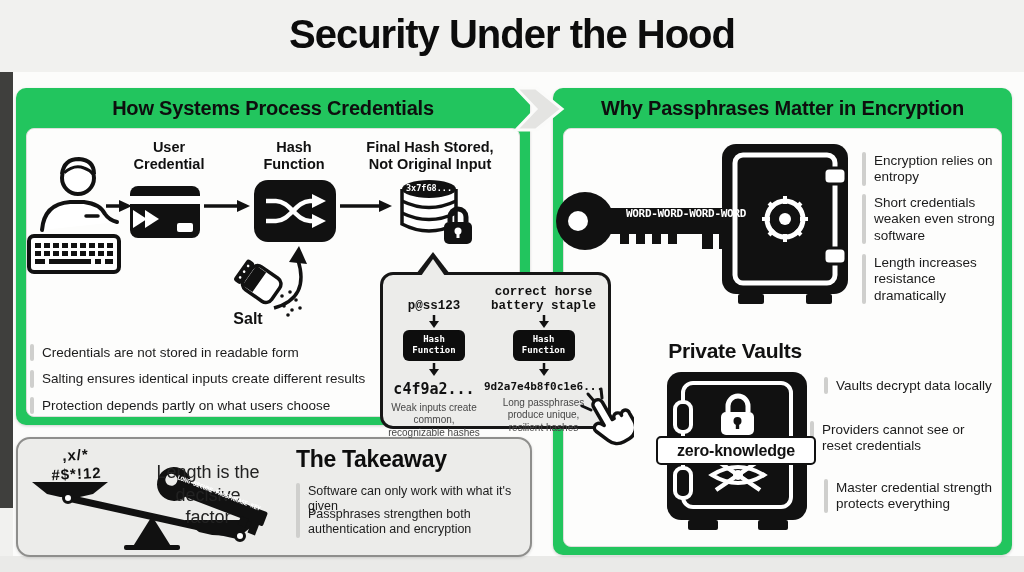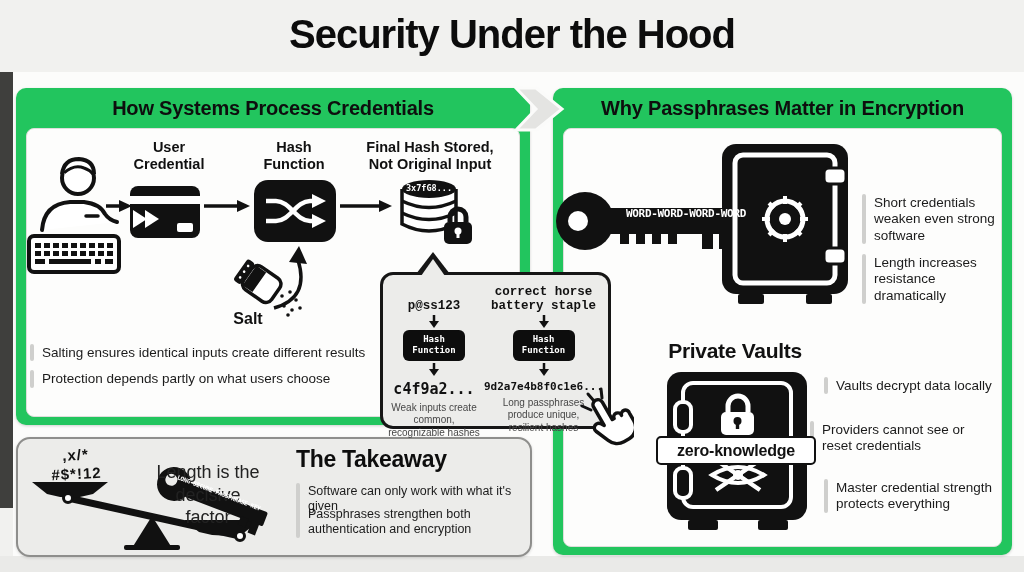--- a/index.html
+++ b/index.html
@@ -151,20 +151,24 @@
   </svg>
   <div class="abs" style="left:224px;top:310px;width:48px;text-align:center;font-weight:700;font-size:16px;">Salt</div>
   <svg class="abs" style="left:264px;top:244px;z-index:3;" width="52" height="68" viewBox="0 0 52 68">
     <path d="M10 64 Q46 54 34 16" stroke="#111" stroke-width="3.5" fill="none"></path>
     <polygon points="25,18 35,2 43,20" fill="#111"></polygon>
   </svg>
 
   <div class="abs" style="left:30px;top:344px;width:488px;z-index:3;">
     <div class="bullet" style="margin-bottom:9px;">
         <span class="bar"></span>
+        <span class="txt">Credentials are not stored in readable form</span>
+      </div>
+    <div class="bullet" style="margin-bottom:9px;">
+        <span class="bar"></span>
         <span class="txt">Salting ensures identical inputs create different results</span>
       </div>
     <div class="bullet">
         <span class="bar"></span>
         <span class="txt">Protection depends partly on what users choose</span>
       </div>
   </div>
 
   <svg class="abs" style="left:512px;top:86px;z-index:4;" width="56" height="46" viewBox="0 0 56 46">
     <polygon points="4,2 24,2 50,23 24,44 4,44 24,23" fill="#e4e4e2" stroke="#fbfbfa" stroke-width="3"></polygon>
@@ -251,20 +255,24 @@
         <path d="M47 91 L52 86"></path>
         <path d="M79 91 L74 86"></path>
     </g>
     <circle cx="63" cy="75" r="6" fill="#fff"></circle>
     <rect x="102" y="24" width="22" height="16" rx="5" fill="#fff" stroke="#111" stroke-width="3"></rect>
     <rect x="102" y="104" width="22" height="16" rx="5" fill="#fff" stroke="#111" stroke-width="3"></rect>
     <rect x="16" y="150" width="26" height="10" rx="2" fill="#111"></rect>
     <rect x="84" y="150" width="26" height="10" rx="2" fill="#111"></rect>
   </svg>
 
+  <div class="abs bullet b-lg" style="left:862px;top:152px;width:148px;z-index:3;">
+      <span class="bar"></span>
+      <span class="txt">Encryption relies on entropy</span>
+    </div>
   <div class="abs bullet b-lg" style="left:862px;top:194px;width:148px;z-index:3;">
       <span class="bar"></span>
       <span class="txt">Short credentials weaken even strong software</span>
     </div>
   <div class="abs bullet b-lg" style="left:862px;top:254px;width:148px;z-index:3;">
       <span class="bar"></span>
       <span class="txt">Length increases resistance dramatically</span>
     </div>
 
   <div class="abs" style="left:640px;top:339px;width:190px;text-align:center;font-size:21px;font-weight:800;letter-spacing:-.3px;z-index:3;">Private Vaults</div>

